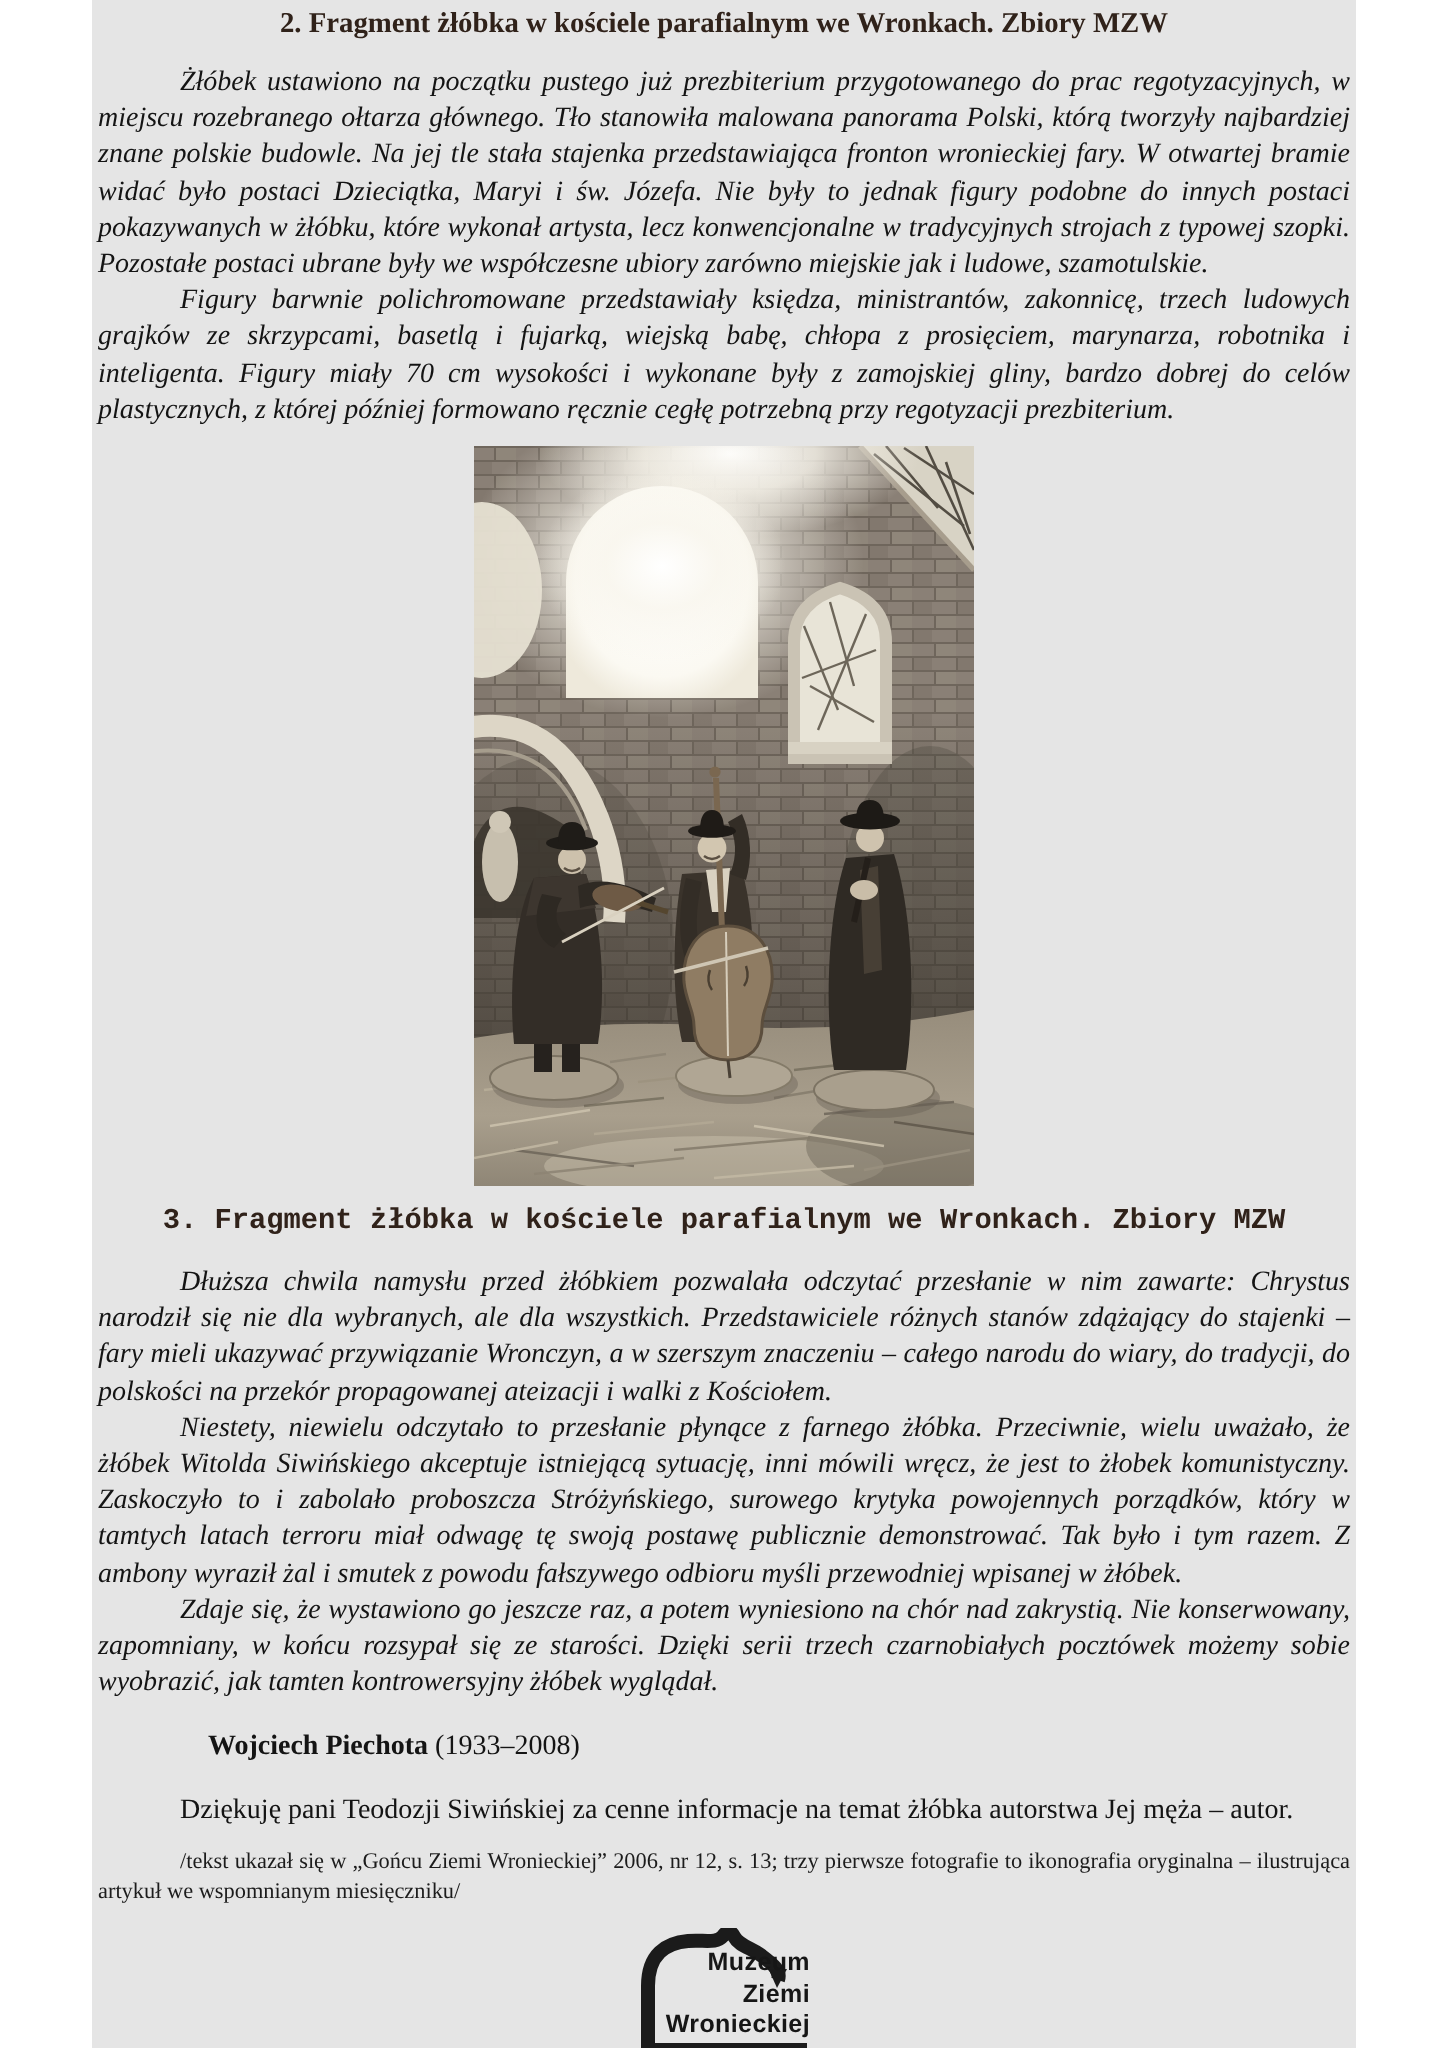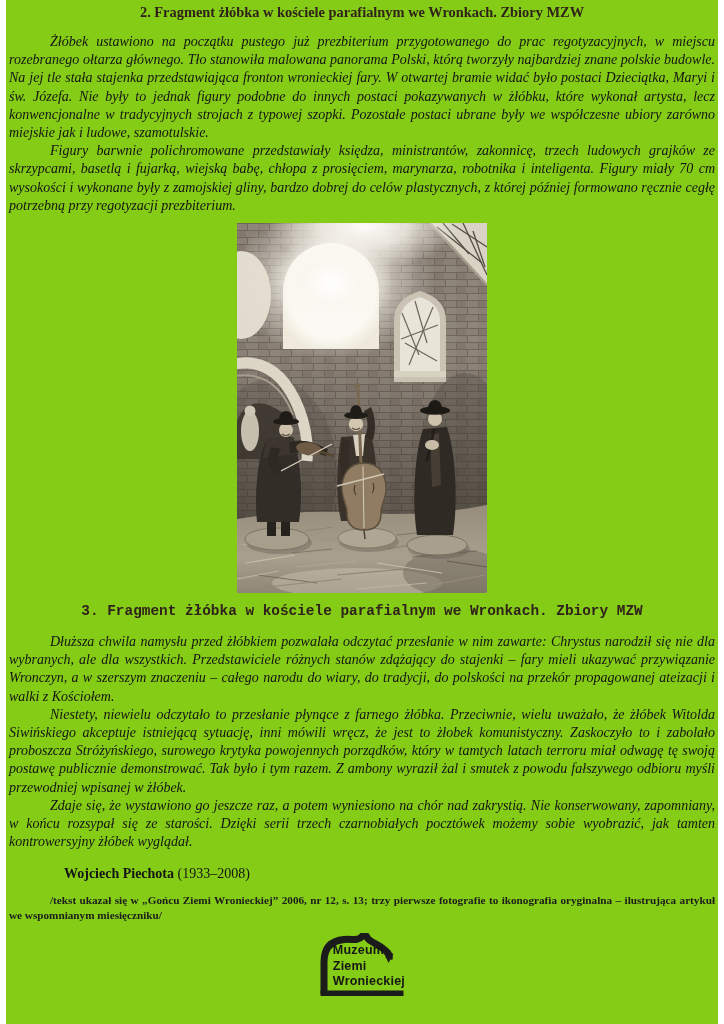--- a/index.html
+++ b/index.html
@@ -1,20 +1,20 @@
 <!DOCTYPE html>
 <html><head>
 <meta charset="utf-8">
 <style>
   html,body{margin:0;padding:0;background:#ffffff;}
   .page{
     position:relative;
-    width:712px;height:1024px;
+    width:632px;height:1024px;
     margin:0 auto;
-    background:#84cc16;
+    background:#e5e5e5;
     overflow:hidden;
     box-sizing:border-box;
     padding:4px 3px 0 3px;
     font-family:"Liberation Serif","DejaVu Serif",serif;
     color:#141414;
   }
   .heading{
     font-weight:bold;
     text-align:center;
     font-size:14.4px;
@@ -48,32 +48,31 @@
     font-size:14px;line-height:18.2px;
     text-indent:41px;
   }
   .footnote{
     margin:9px 0 0 0;
     font-size:11.2px;
     line-height:15.2px;
     text-align:justify;
     text-indent:41px;
     color:#1c1c1c;
-    font-weight:bold;
   }
   .logo{
     position:relative;
     width:88px;height:66px;
     margin:10px auto 0 auto;
   }
   .logo svg{position:absolute;left:0;top:0;}
   .logo-text{
     position:absolute;
     right:1px;top:10px;
-    text-align:left;
+    text-align:right;
     font-family:"Liberation Sans","DejaVu Sans",sans-serif;
     font-weight:bold;
     font-size:12.5px;
     line-height:15.5px;
     color:#161616;
     letter-spacing:0.2px;
     margin-left:20px;
   }
 </style>
 </head>
@@ -239,20 +238,21 @@
   </div>
 
   <div class="heading caption">3. Fragment żłóbka w kościele parafialnym we Wronkach. Zbiory MZW</div>
 
   <p class="body">Dłuższa chwila namysłu przed żłóbkiem pozwalała odczytać przesłanie w nim zawarte: Chrystus narodził się nie dla wybranych, ale dla wszystkich. Przedstawiciele różnych stanów zdążający do stajenki – fary mieli ukazywać przywiązanie Wronczyn, a w szerszym znaczeniu – całego narodu do wiary, do tradycji, do polskości na przekór propagowanej ateizacji i walki z Kościołem.</p>
   <p class="body">Niestety, niewielu odczytało to przesłanie płynące z farnego żłóbka. Przeciwnie, wielu uważało, że żłóbek Witolda Siwińskiego akceptuje istniejącą sytuację, inni mówili wręcz, że jest to żłobek komunistyczny. Zaskoczyło to i zabolało proboszcza Stróżyńskiego, surowego krytyka powojennych porządków, który w tamtych latach terroru miał odwagę tę swoją postawę publicznie demonstrować. Tak było i tym razem. Z ambony wyraził żal i smutek z powodu fałszywego odbioru myśli przewodniej wpisanej w żłóbek.</p>
   <p class="body">Zdaje się, że wystawiono go jeszcze raz, a potem wyniesiono na chór nad zakrystią. Nie konserwowany, zapomniany, w końcu rozsypał się ze starości. Dzięki serii trzech czarnobiałych pocztówek możemy sobie wyobrazić, jak tamten kontrowersyjny żłóbek wyglądał.</p>
 
   <p class="author-line"><span class="author-name">Wojciech Piechota</span><span> (1933–2008)</span></p>
 
+  <p class="thanks">Dziękuję pani Teodozji Siwińskiej za cenne informacje na temat żłóbka autorstwa Jej męża – autor.</p>
 
   <p class="footnote">/tekst ukazał się w „Gońcu Ziemi Wronieckiej” 2006, nr 12, s. 13; trzy pierwsze fotografie to ikonografia oryginalna – ilustrująca artykuł we wspomnianym miesięczniku/</p>
 
   <div class="logo">
     <svg width="88" height="66" viewBox="0 0 88 66" xmlns="http://www.w3.org/2000/svg">
       <path d="M6 61 L6 29 C6 13 15 7.5 26 6.5 C34 5.8 40 8 43.5 4 C45.5 1.2 47.5 1.2 49 4.2 C51.5 9 58 10 63 14 C69 18.5 72.5 21.5 71 26" fill="none" stroke="#1b1b1b" stroke-width="7"></path>
       <path d="M66.5 21 L75.5 20.5 L70.5 30 Z" fill="#1b1b1b"></path>
       <rect x="2.5" y="57.5" width="83" height="5.5" fill="#1b1b1b"></rect>
     </svg>
     <div class="logo-text">

